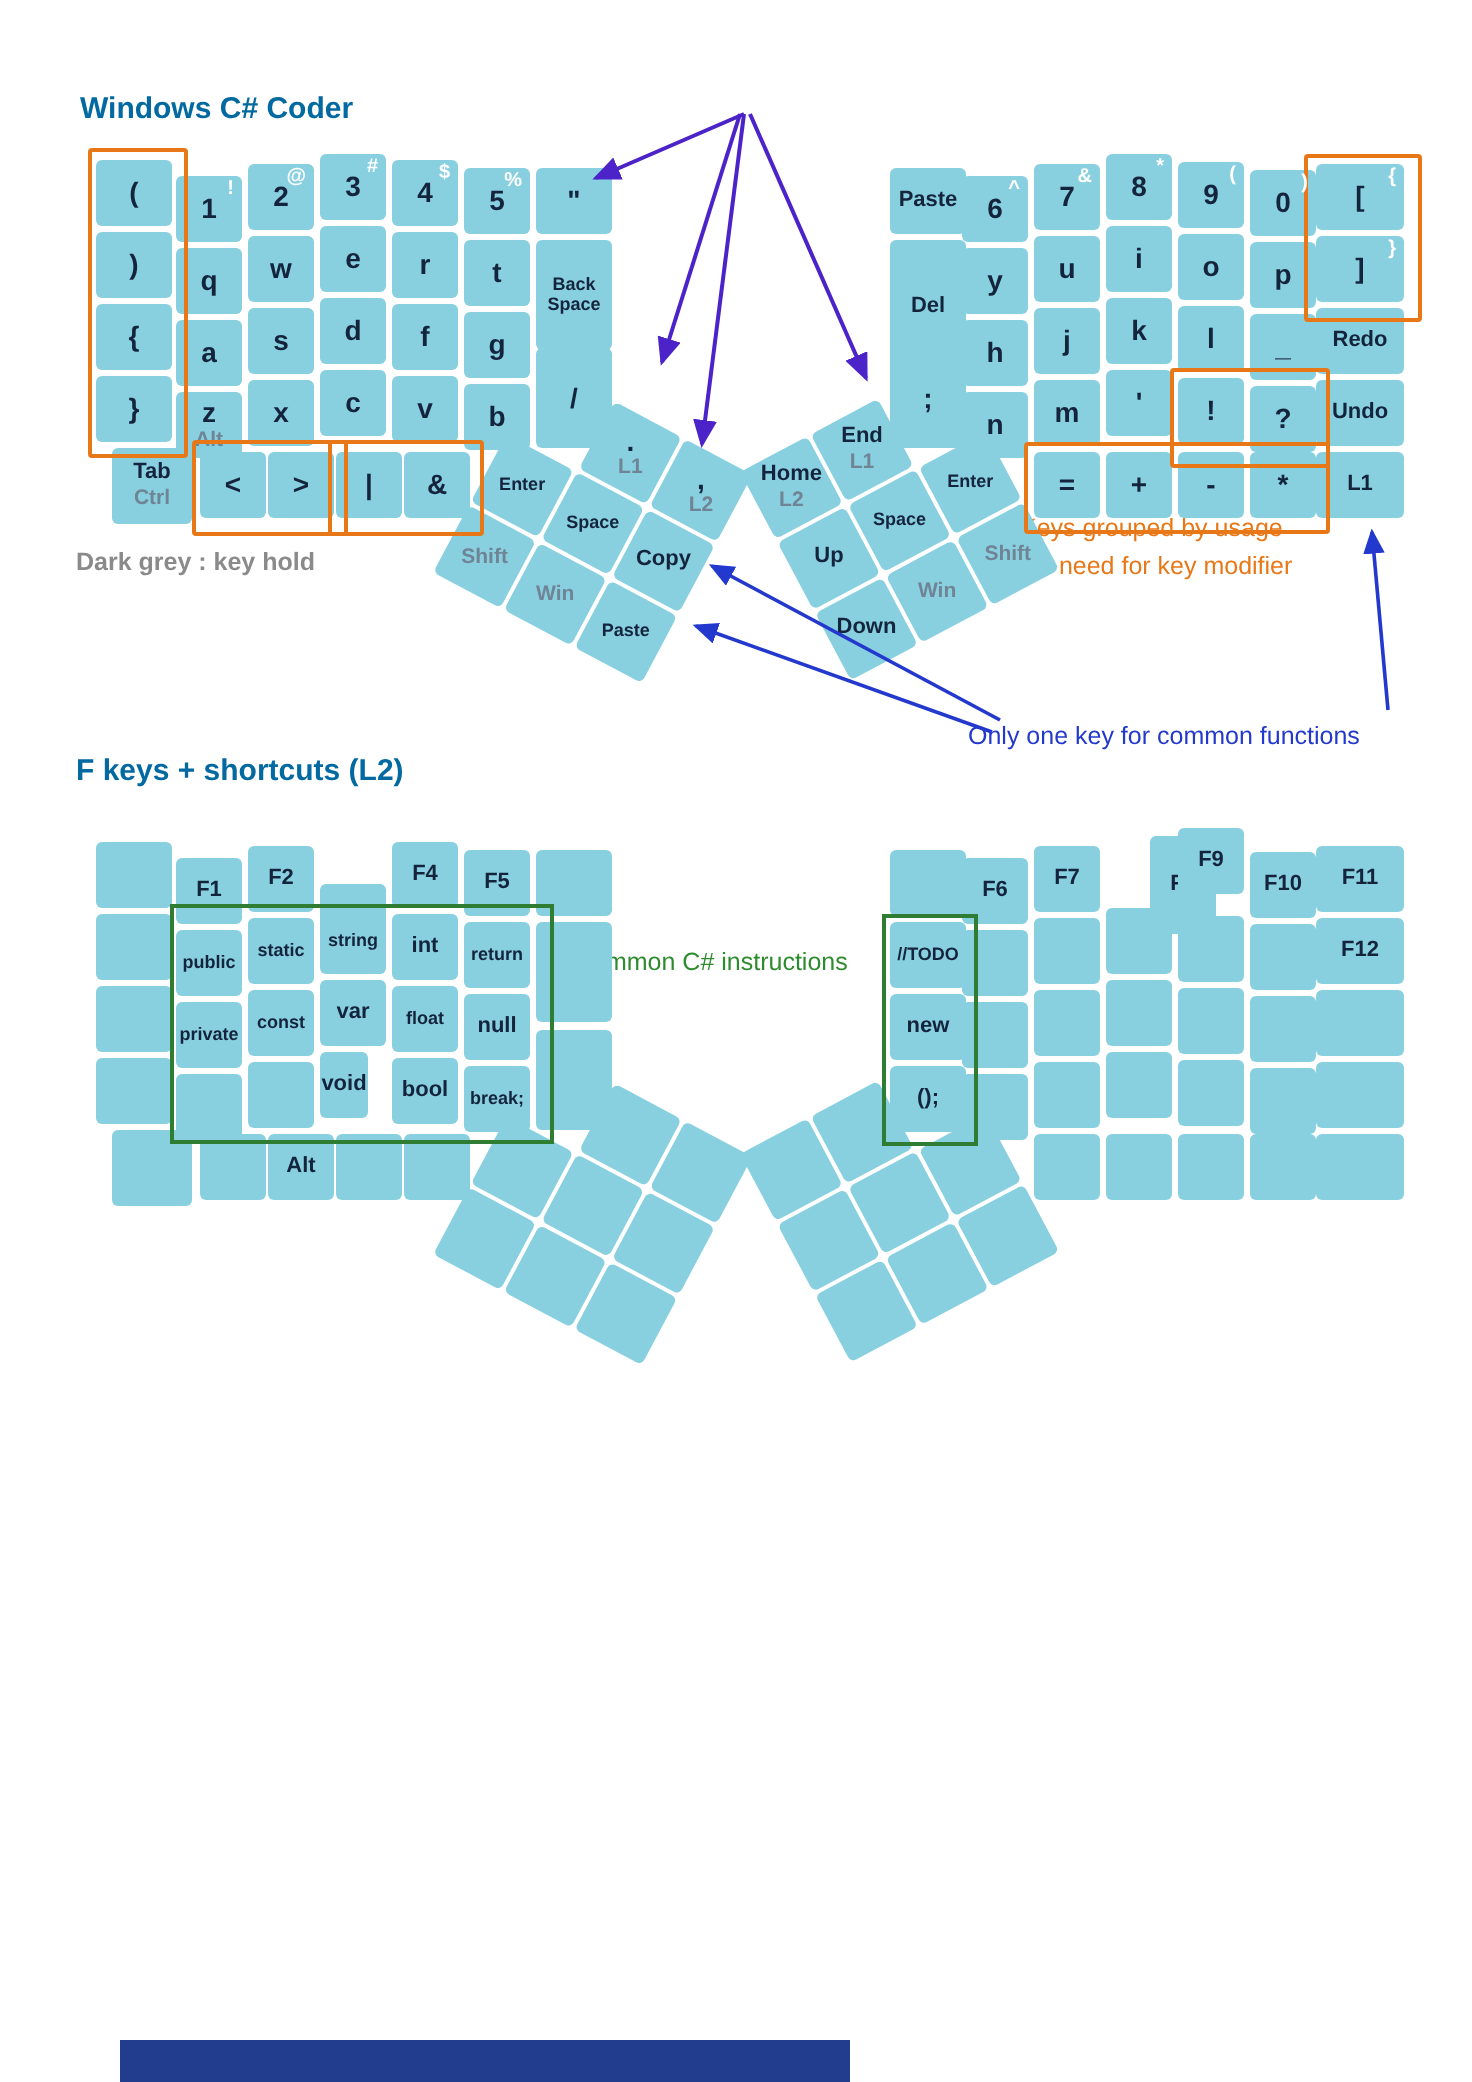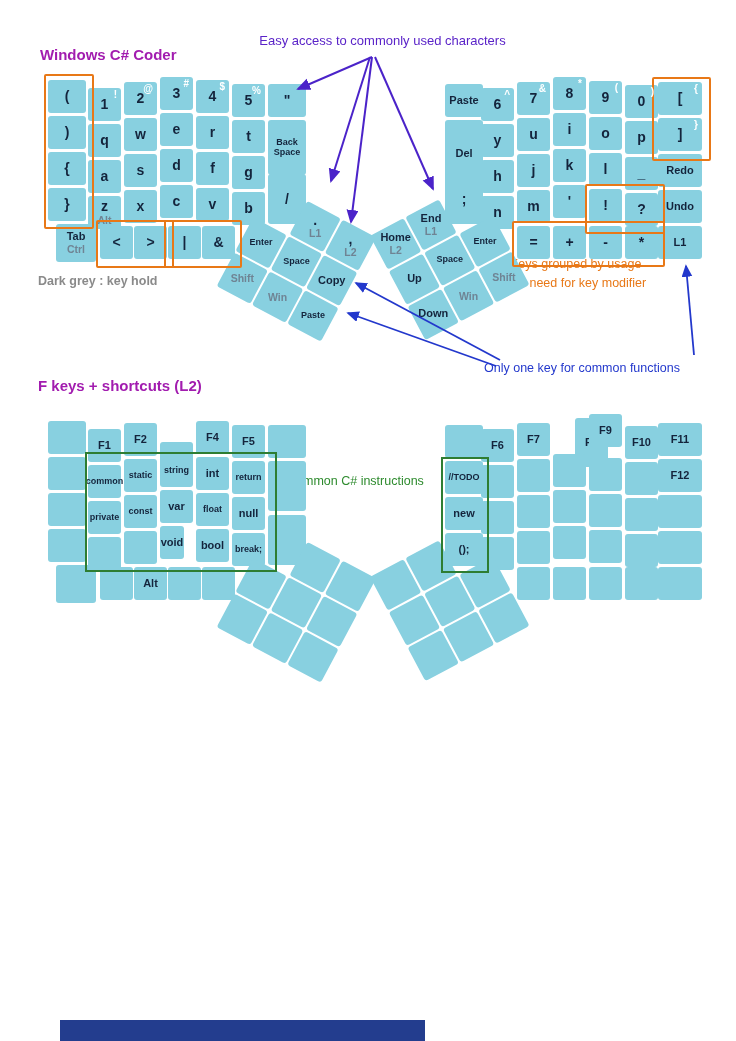--- a/index.html
+++ b/index.html
@@ -1,18 +1,18 @@
 <!DOCTYPE html>
 <html><head>
 <meta charset="utf-8">
 <style>
   html,body{margin:0;padding:0;background:#ffffff;}
   #board{position:relative;width:736px;height:1041px;overflow:hidden;background:#ffffff;
          font-family:"Liberation Sans",sans-serif;}
-  .title{position:absolute;margin:0;font-size:15px;font-weight:bold;color:#a21caf;}
+  .title{position:absolute;margin:0;font-size:15px;font-weight:bold;color:#0369a1;}
   #title1{left:40px;top:46px;}
   #title2{left:38px;top:377px;}
   .ann{position:absolute;font-size:13px;line-height:1.2;}
   #easy{left:225px;top:33px;width:315px;text-align:center;color:#5a23c8;}
   #holdlegend{left:38px;top:274px;color:#8a8a8a;font-weight:bold;font-size:12.5px;}
   #grouped1{left:510px;top:257px;color:#e87817;font-size:12.5px;}
   #grouped2{left:510px;top:276px;color:#e87817;font-size:12.5px;}
   #onekey{left:484px;top:361px;color:#2338cc;font-size:12.5px;}
   #csharpnote{left:287px;top:474px;color:#2e8b2e;font-size:12.5px;}
 
@@ -32,21 +32,20 @@
   #footerbar{position:absolute;left:60px;top:1020px;width:365px;height:21px;background:#233d8e;}
 </style>
 </head>
 <body>
 
 <div id="board">
 
   <h1 class="title" id="title1">Windows C# Coder</h1>
   <h1 class="title" id="title2">F keys + shortcuts (L2)</h1>
 
-  <div class="ann" id="easy">Easy access to commonly used characters</div>
   <div class="ann" id="holdlegend">Dark grey : key hold</div>
   <div class="ann" id="grouped1">Keys grouped by usage</div>
   <div class="ann" id="grouped2">No need for key modifier</div>
   <div class="ann" id="onekey">Only one key for common functions</div>
   <div class="ann" id="csharpnote">Common C# instructions</div>
 
   <div id="keys">
       <div class="key" style="left: 48px; top: 80px; width: 38px; height: 33px;">
         <div class="kin">
           <span class="t">(</span>
@@ -498,21 +497,21 @@
         </div>
       </div>
       <div class="key" style="left: 268px; top: 425px; width: 38px; height: 33px;">
         <div class="kin"></div>
       </div>
       <div class="key" style="left: 48px; top: 457px; width: 38px; height: 33px;">
         <div class="kin"></div>
       </div>
       <div class="key" style="left: 88px; top: 465px; width: 33px; height: 33px;">
         <div class="kin">
-          <span class="t xs">common</span>
+          <span class="t xs">public</span>
         </div>
       </div>
       <div class="key" style="left: 124px; top: 459px; width: 33px; height: 33px;">
         <div class="kin">
           <span class="t xs">static</span>
         </div>
       </div>
       <div class="key" style="left: 160px; top: 454px; width: 33px; height: 33px;">
         <div class="kin">
           <span class="t xs">string</span>

